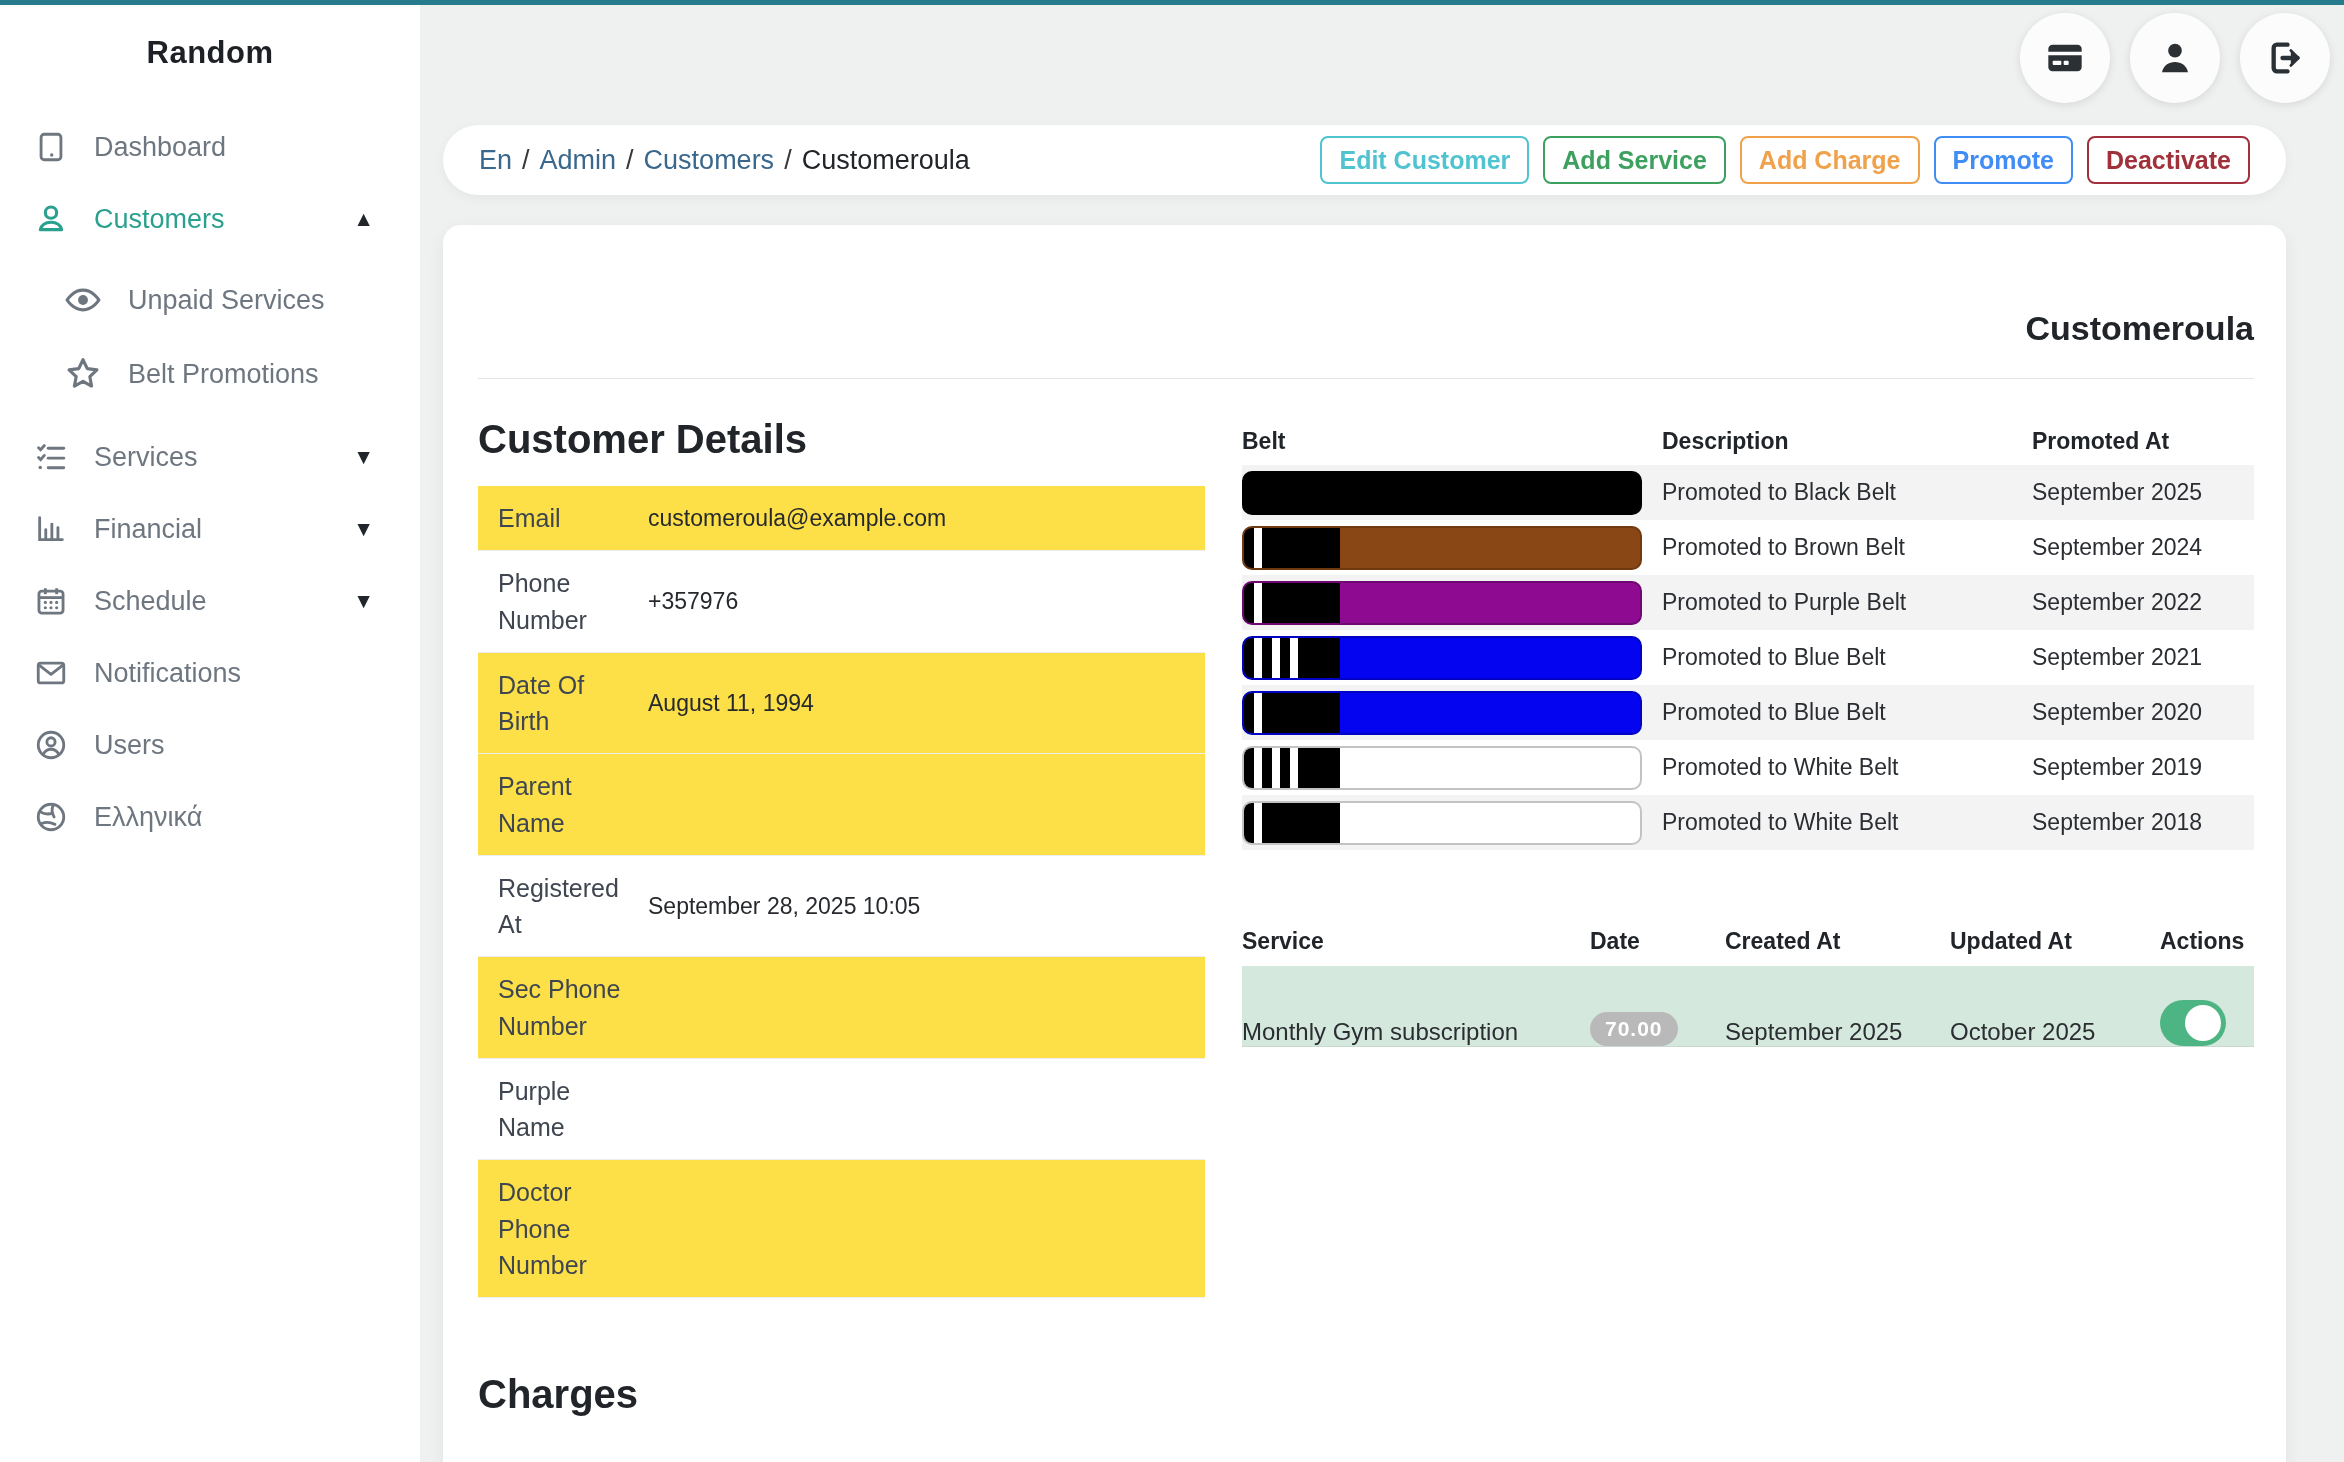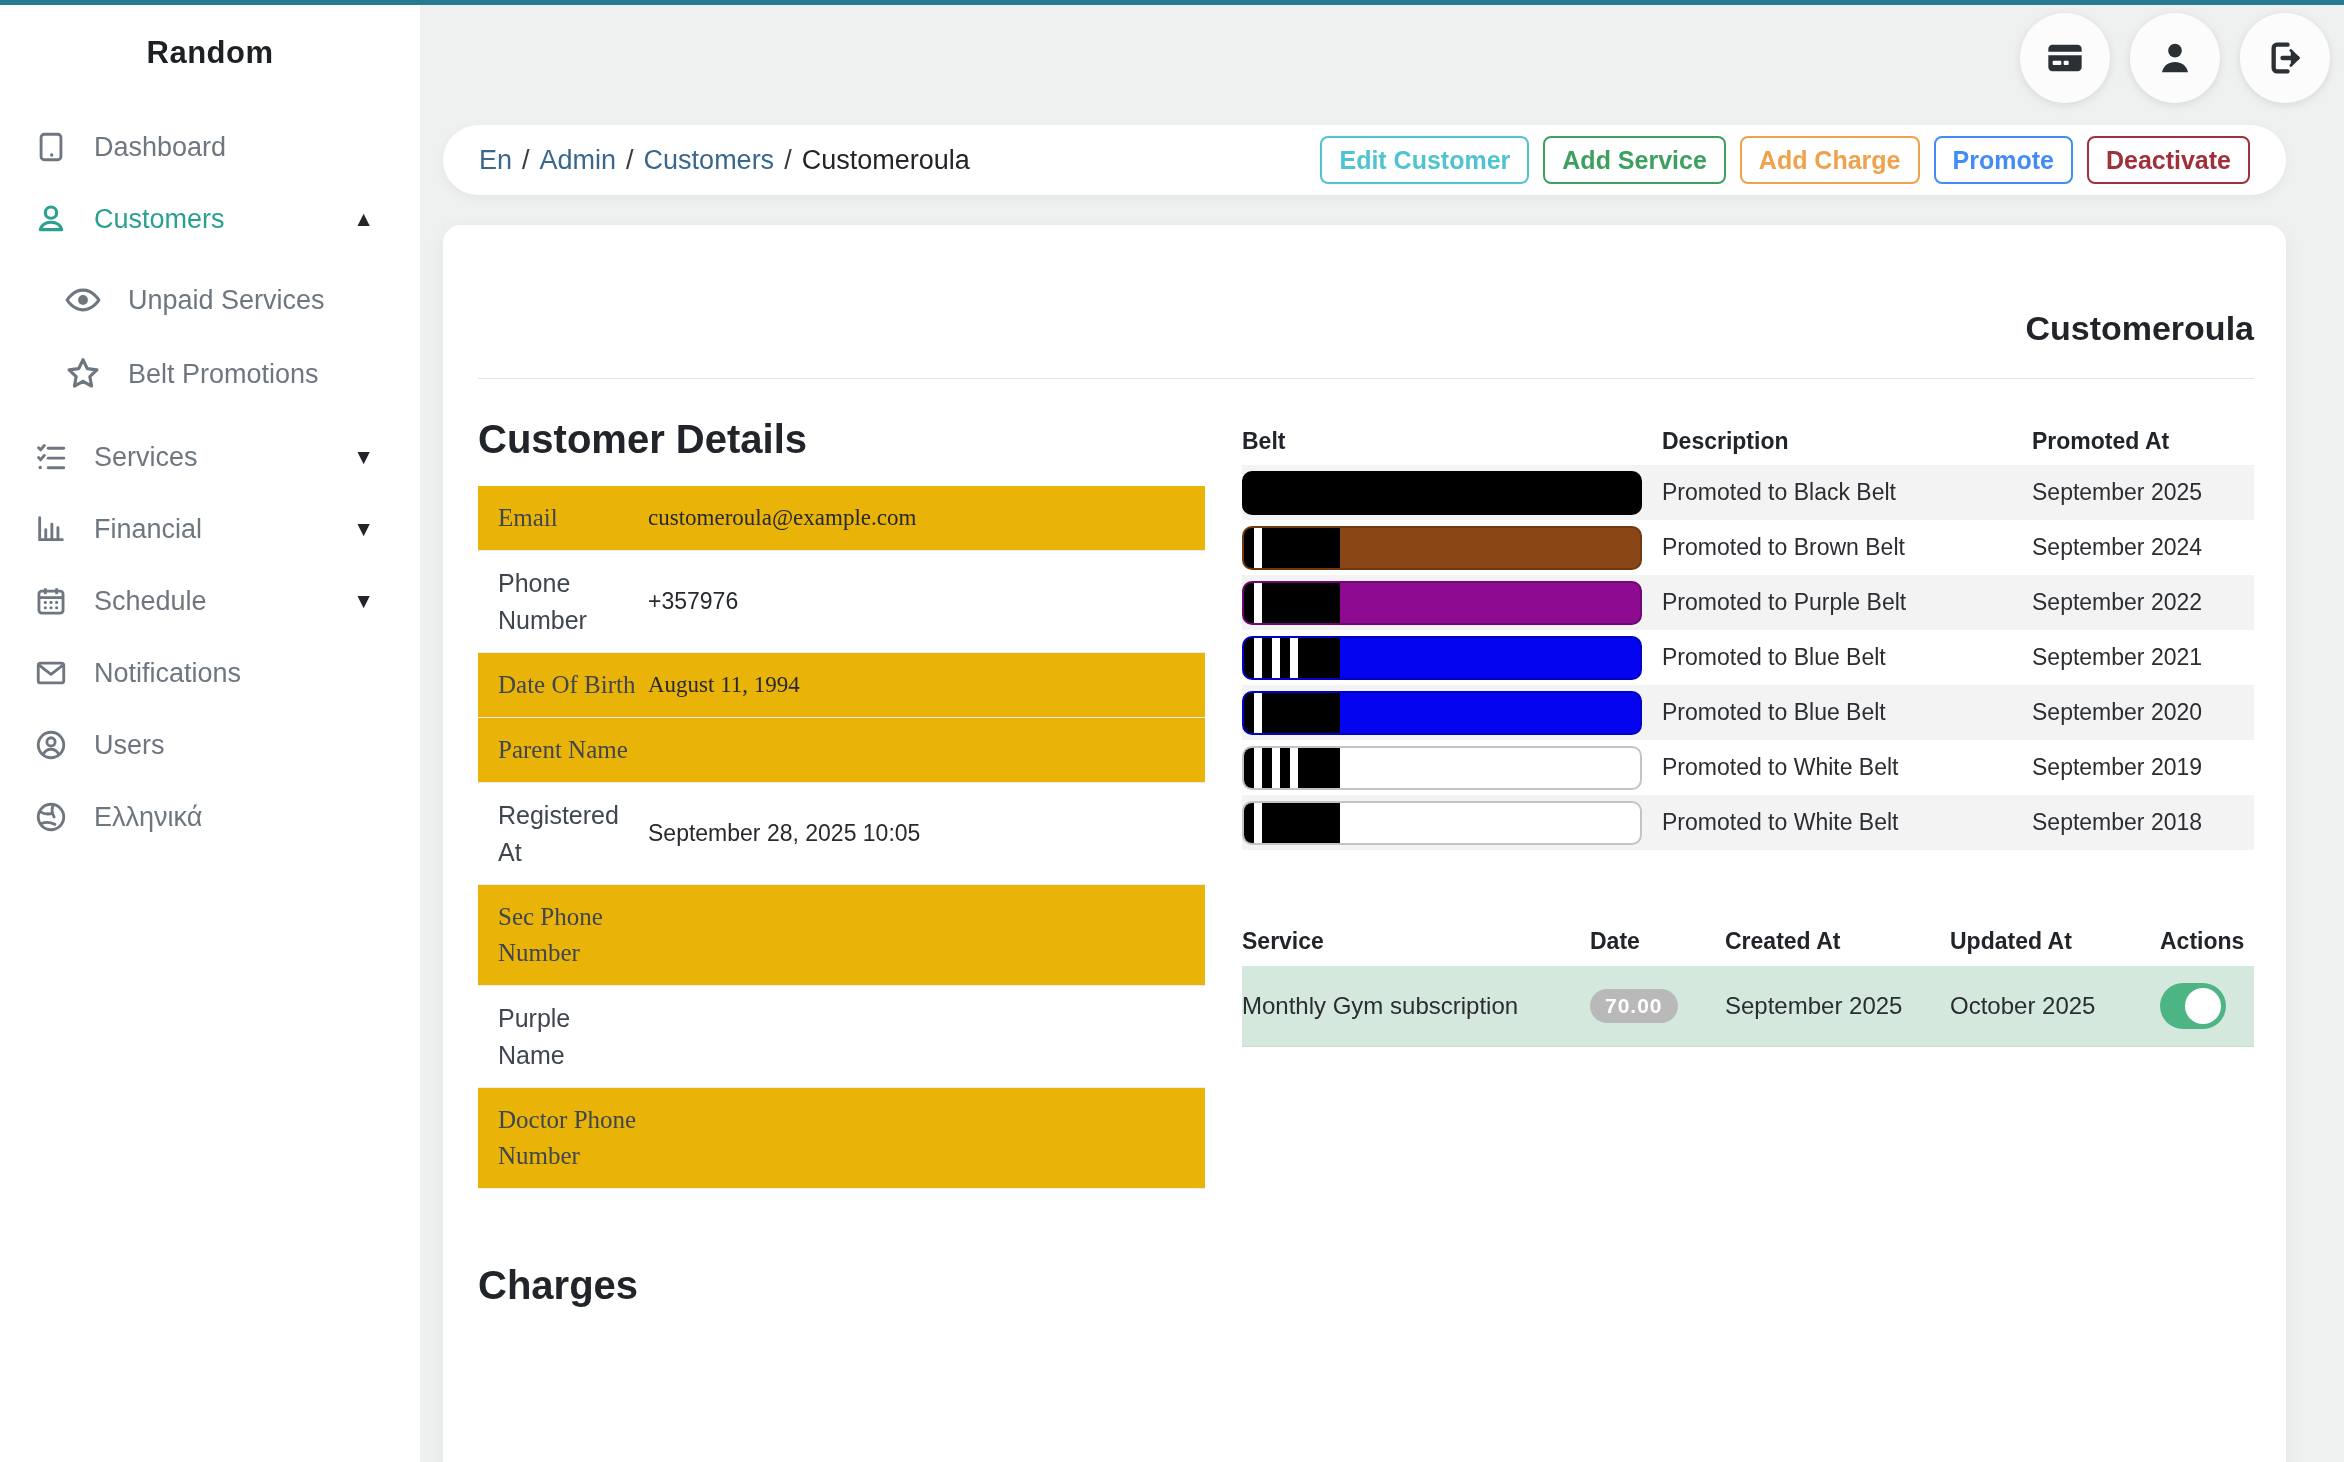--- a/index.html
+++ b/index.html
@@ -52,21 +52,21 @@
   .divider{margin-top:30px;border-top:1px solid #e2e6e9;height:0;}
 
   .cols{display:flex;margin-top:38px;}
   .leftcol{width:727px;flex-shrink:0;}
   .rightcol{flex:1;margin-left:37px;min-width:0;}
 
   .sec-heading{font-size:40px;font-weight:700;color:#212529;margin:0 0 24px 0;}
 
   
   .drow{min-height:60px;display:flex;align-items:center;border-bottom:1px solid #ebedef;background:#fff;}
-  .drow.striped{background:#eab308;font-family:Liberation Serif, serif;}
+  .drow.striped{background:#fde047;}
   .dlabel{width:170px;flex-shrink:0;padding:14px 10px 14px 20px;box-sizing:border-box;
     font-size:25px;color:#3f4650;line-height:1.45;}
   .dvalue{flex:1;font-size:23px;color:#26292d;}
 
   
   .thead{display:flex;align-items:center;font-size:23px;font-weight:700;color:#212529;}
   .btable .thead{height:48px;}
   .c-belt{width:420px;flex-shrink:0;}
   .c-desc{width:370px;flex-shrink:0;}
   .c-date{flex:1;}
@@ -83,21 +83,21 @@
   .belt-white{background:#fff;border-color:#c3c3c3;}
 
   
   .stable{margin-top:66px;}
   .stable .thead{height:50px;}
   .sc-service{width:348px;flex-shrink:0;}
   .sc-cost{width:135px;flex-shrink:0;}
   .sc-created{width:225px;flex-shrink:0;}
   .sc-updated{width:210px;flex-shrink:0;}
   .sc-actions{flex:1;}
-  .srow{height:80px;display:flex;align-items:center;background:#d5e8dd;border-bottom:1px solid #c9d9cf;font-size:24px;color:#2a2d31;}
+  .srow{height:80px;display:flex;align-items:flex-end;background:#d5e8dd;border-bottom:1px solid #c9d9cf;font-size:24px;color:#2a2d31;}
   .toggle{width:66px;height:46px;border-radius:23px;background:#4db584;position:relative;cursor:pointer;}
   .toggle .knob{position:absolute;right:5px;top:5px;width:36px;height:36px;border-radius:50%;background:#fff;}
 
   
   .pill-gray{display:inline-block;background:#b9b9b9;color:#fff;font-weight:700;font-size:21px;
     padding:5px 15px;border-radius:17px;letter-spacing:1px;}
 
   
   .charges{margin-top:74px;}
 </style>

